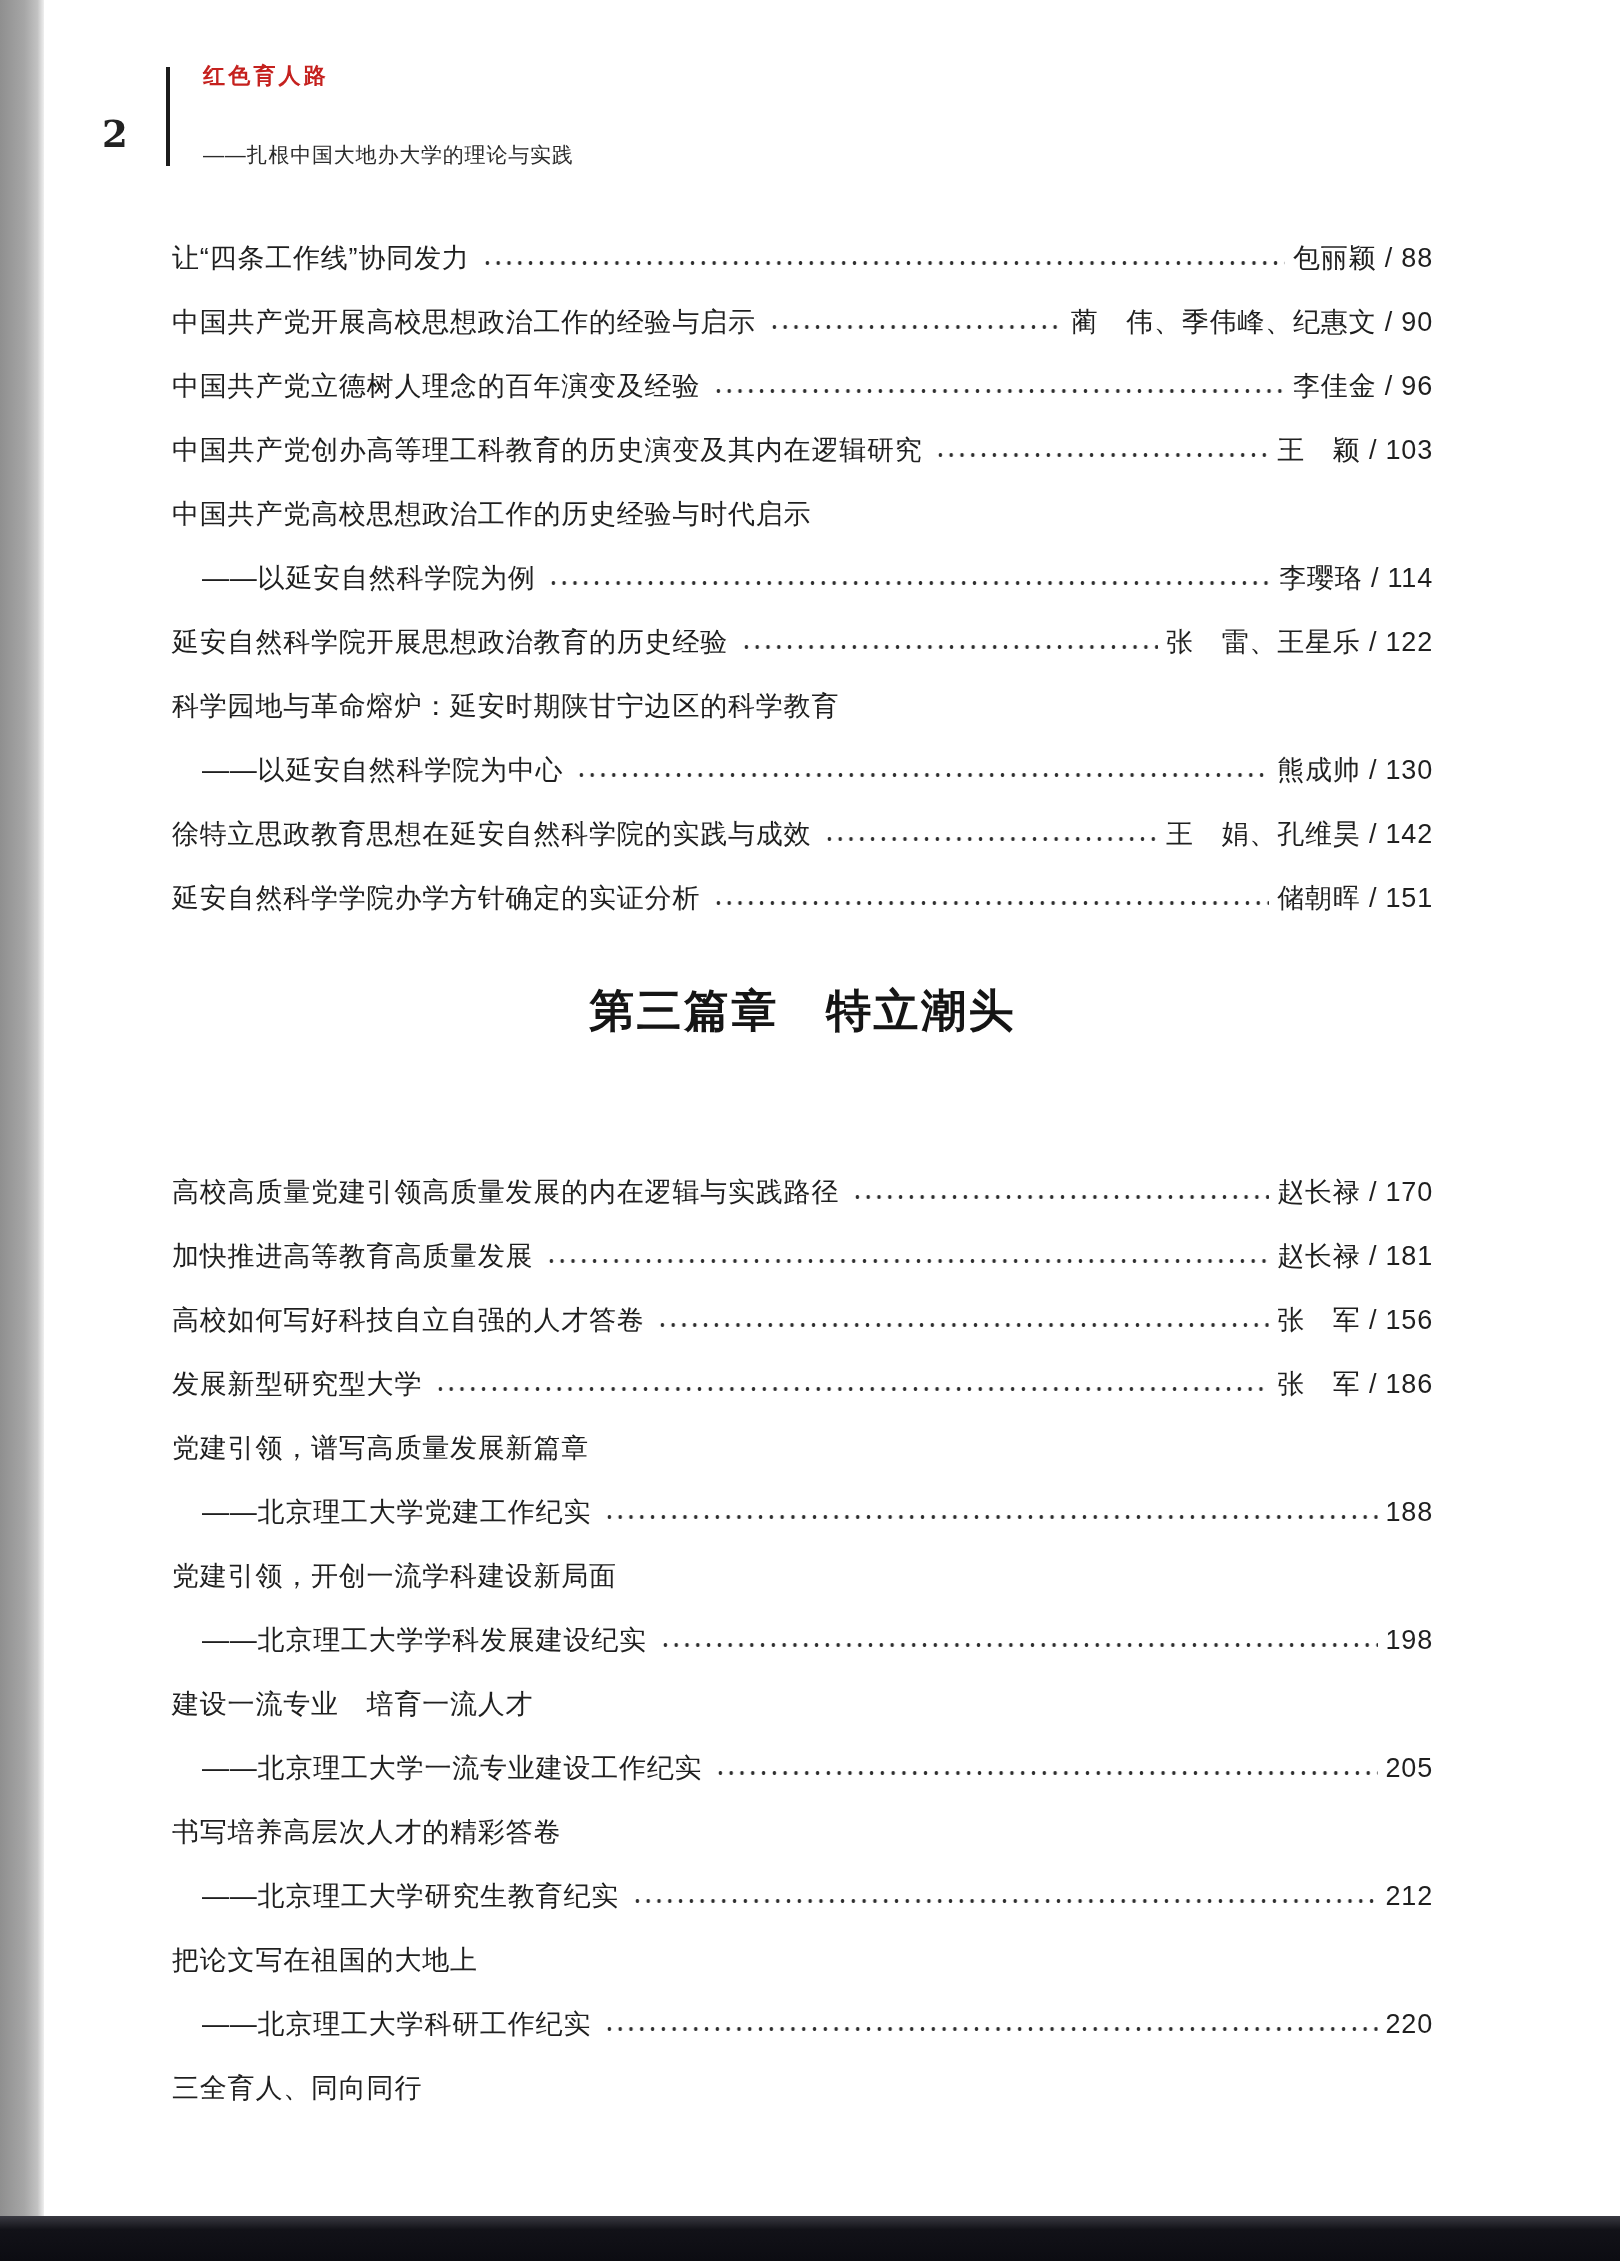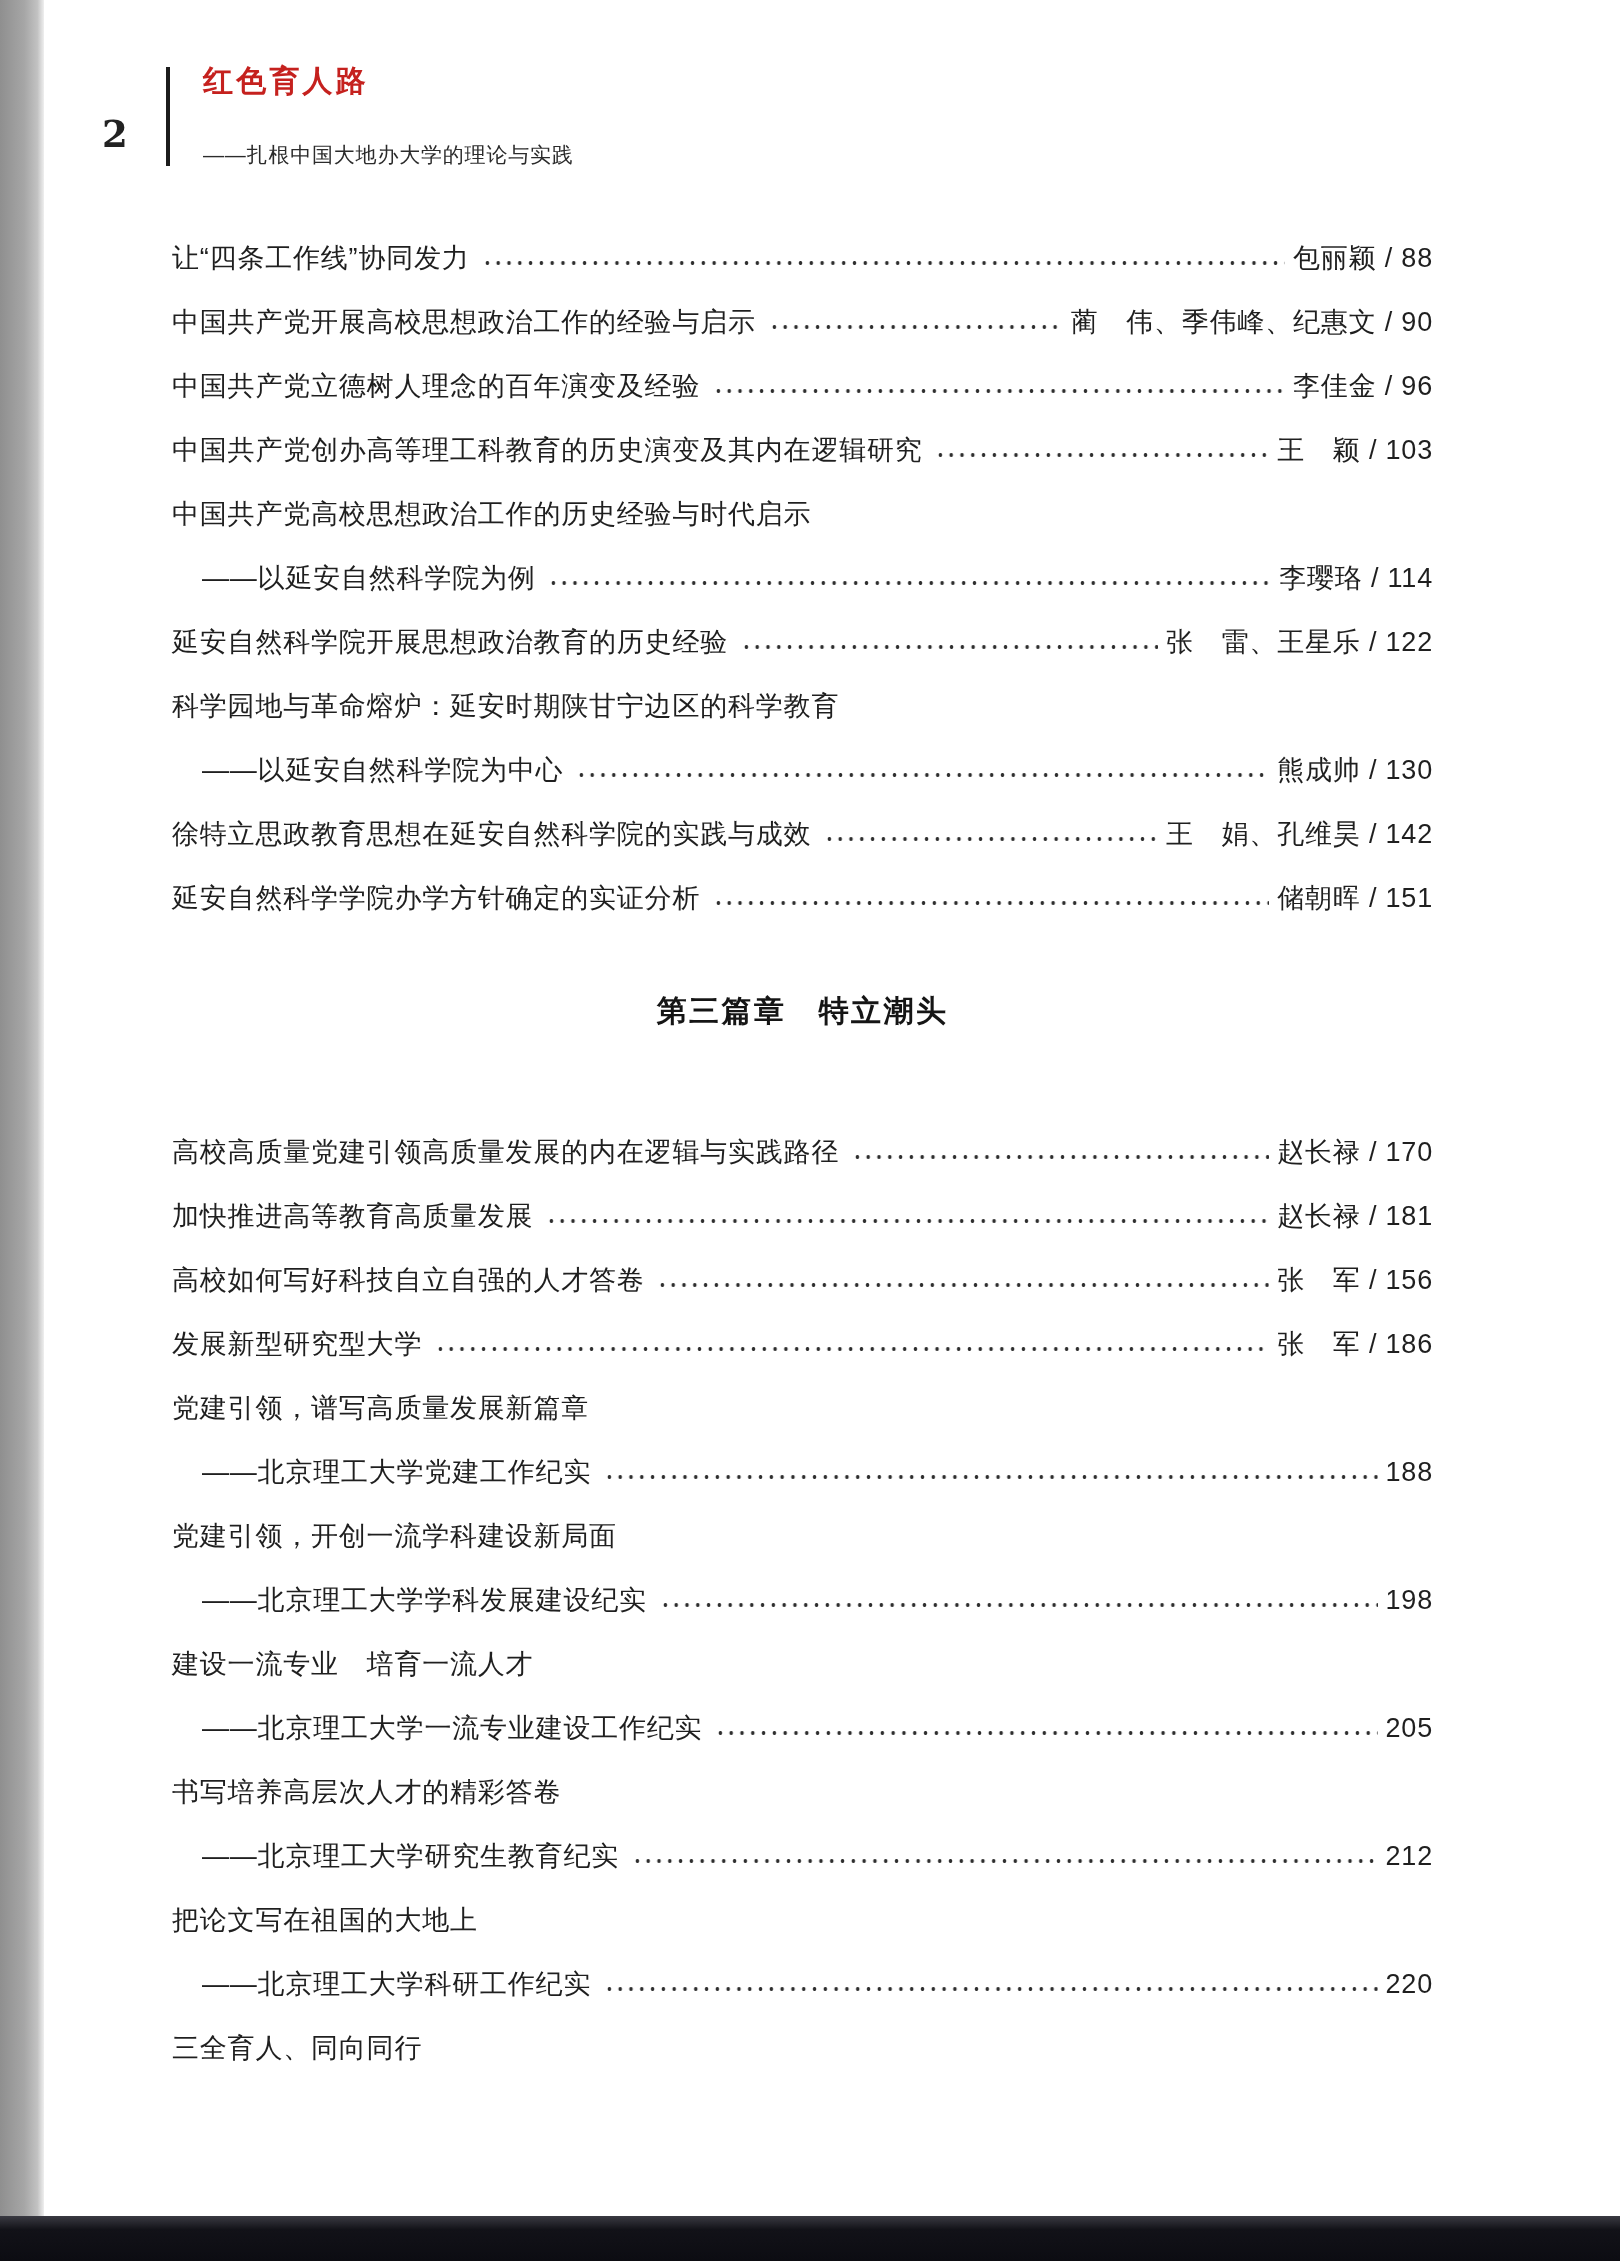--- a/index.html
+++ b/index.html
@@ -25,21 +25,21 @@
     position:absolute;left:102px;top:112px;
     font-family:"DejaVu Serif","Liberation Serif",serif;
     font-size:37px;font-weight:bold;color:#222;
   }
   .divider{
     position:absolute;left:166px;top:67px;width:4px;height:99px;
     background:#1c1c1c;
   }
   .book-title{
     position:absolute;left:203px;top:61px;
-    font-size:30px;font-weight:bold;letter-spacing:3.2px;
+    font-size:22px;font-weight:bold;letter-spacing:3.2px;
   }
   .book-subtitle{
     position:absolute;left:203px;top:141px;
     font-size:21px;color:#2b2b2b;letter-spacing:0.8px;
   }
   
   .toc{
     position:absolute;left:172px;top:226px;width:1261px;
   }
   .row{
@@ -48,22 +48,22 @@
   }
   .row.indent{padding-left:30px;text-align:center;}
   .row-title{flex:0 0 auto;letter-spacing:0.8px;}
   .leader{
     flex:1 1 auto;height:11.2px;margin:11.2px 8px 0 12.8px;
     background-image:radial-gradient(circle,#2e2e2e 1.7px,transparent 2.1px);
     background-size:10.8px 10.4px;background-repeat:repeat-x;background-position:0 center;
   }
   .row-right{flex:0 0 auto;letter-spacing:0.8px;}
   .section-heading{
-    margin:50px 0 78px;height:62px;line-height:62px;
-    text-align:center;font-size:30px;font-weight:bold;color:#151515;
+    margin:50px 0 118px;height:62px;line-height:62px;
+    text-align:center;font-size:45px;font-weight:bold;color:#151515;
     letter-spacing:2.4px;
   }
 </style>
 </head>
 <body>
 
 <div class="page">
   <div class="left-edge"></div>
 
   <div class="page-num">2</div>

